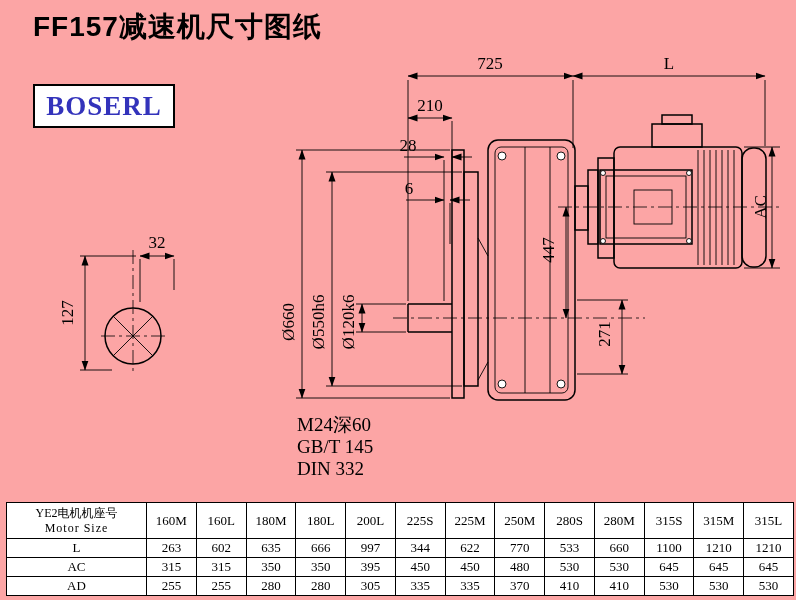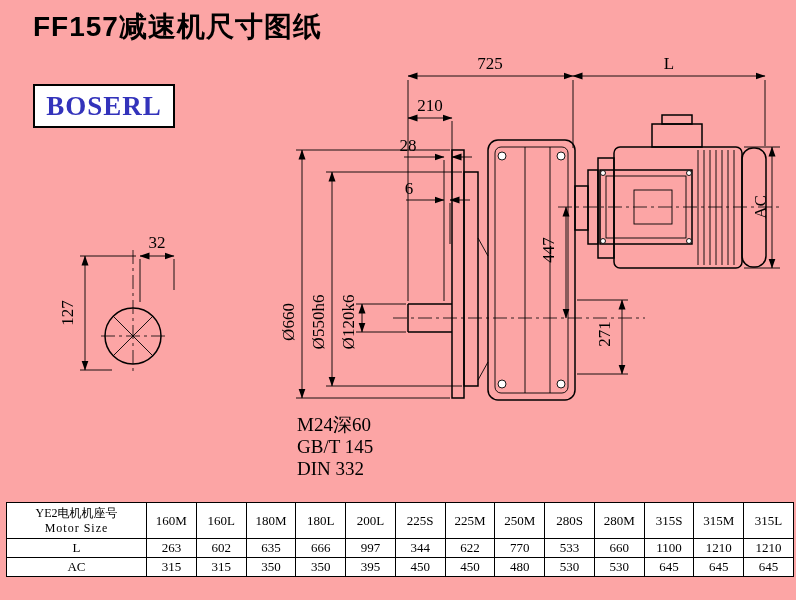--- a/index.html
+++ b/index.html
@@ -227,16 +227,32 @@
       <td>395</td>
       <td>450</td>
       <td>450</td>
       <td>480</td>
       <td>530</td>
       <td>530</td>
       <td>645</td>
       <td>645</td>
       <td>645</td>
     </tr>
+    <tr class="row">
+      <th>AD</th>
+      <td>255</td>
+      <td>255</td>
+      <td>280</td>
+      <td>280</td>
+      <td>305</td>
+      <td>335</td>
+      <td>335</td>
+      <td>370</td>
+      <td>410</td>
+      <td>410</td>
+      <td>530</td>
+      <td>530</td>
+      <td>530</td>
+    </tr>
   </tbody>
     </table>
 
 </div>
 
 </body></html>

